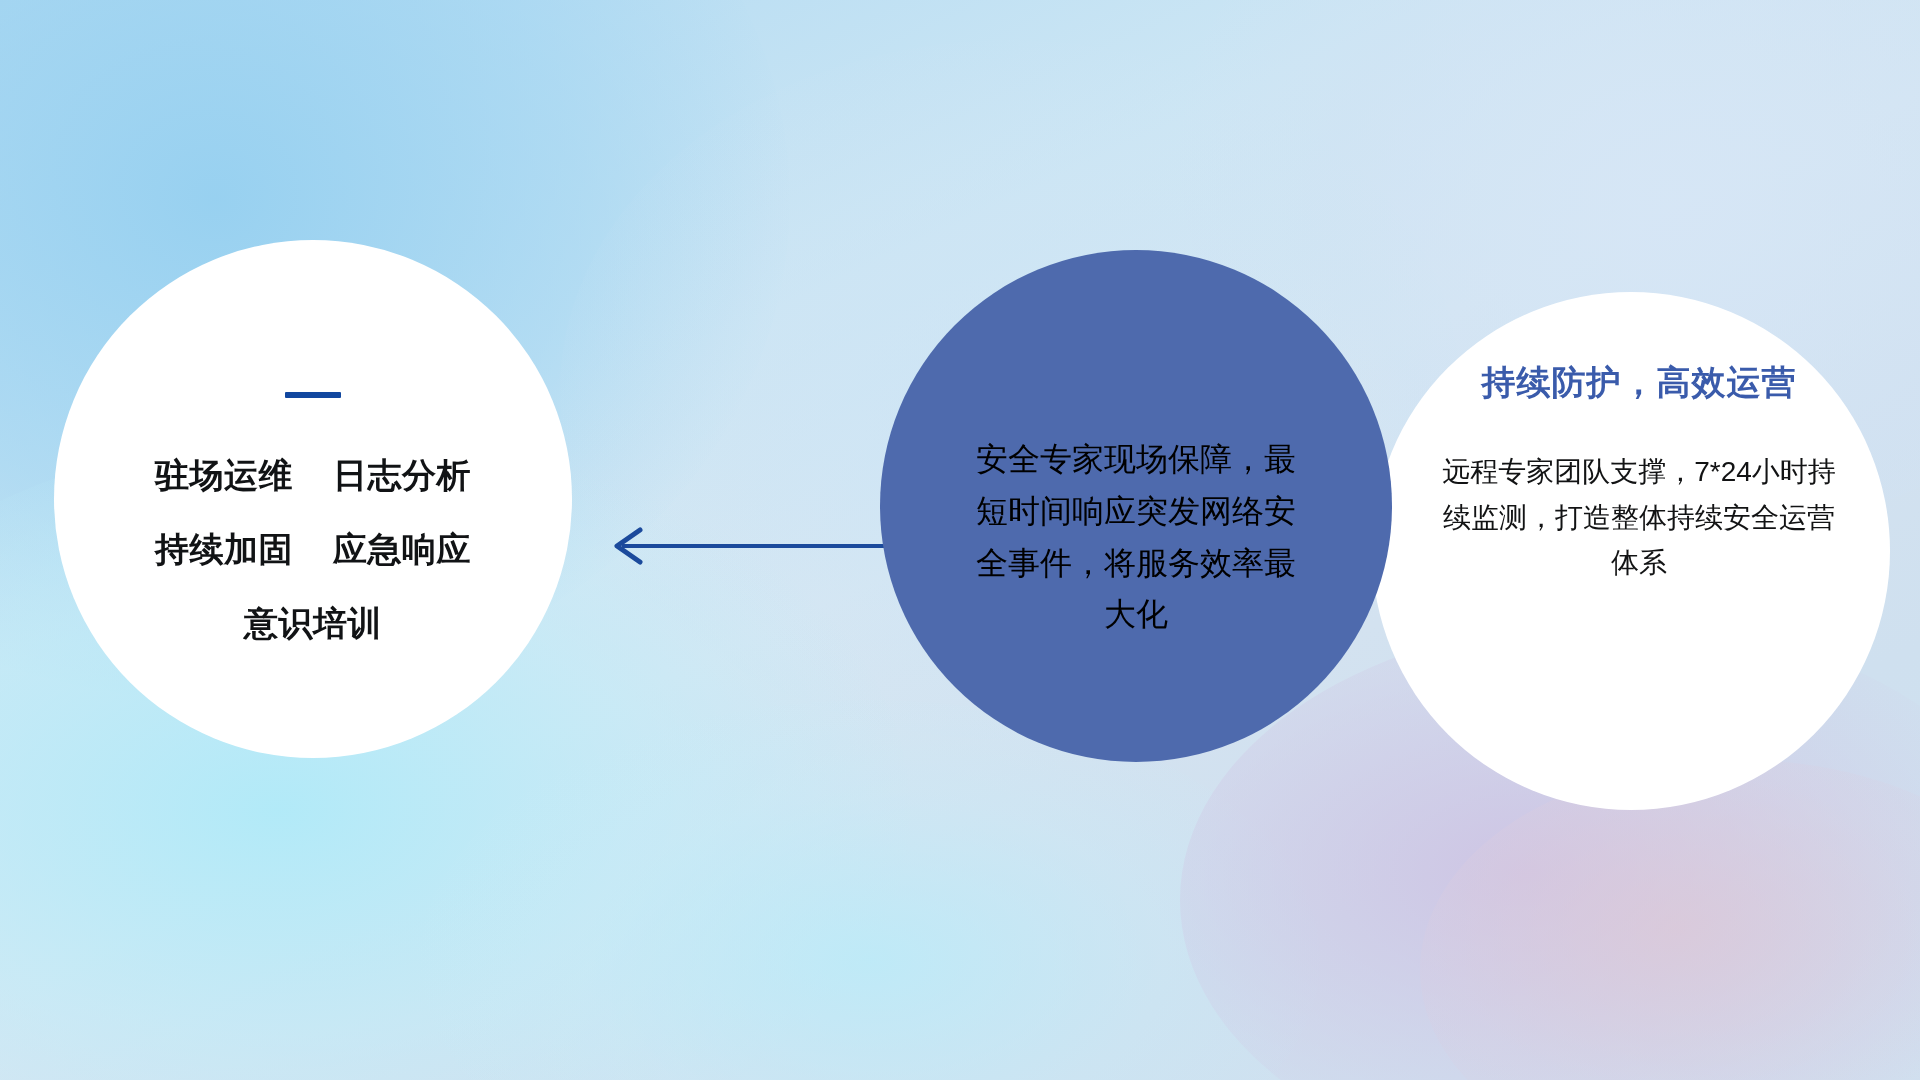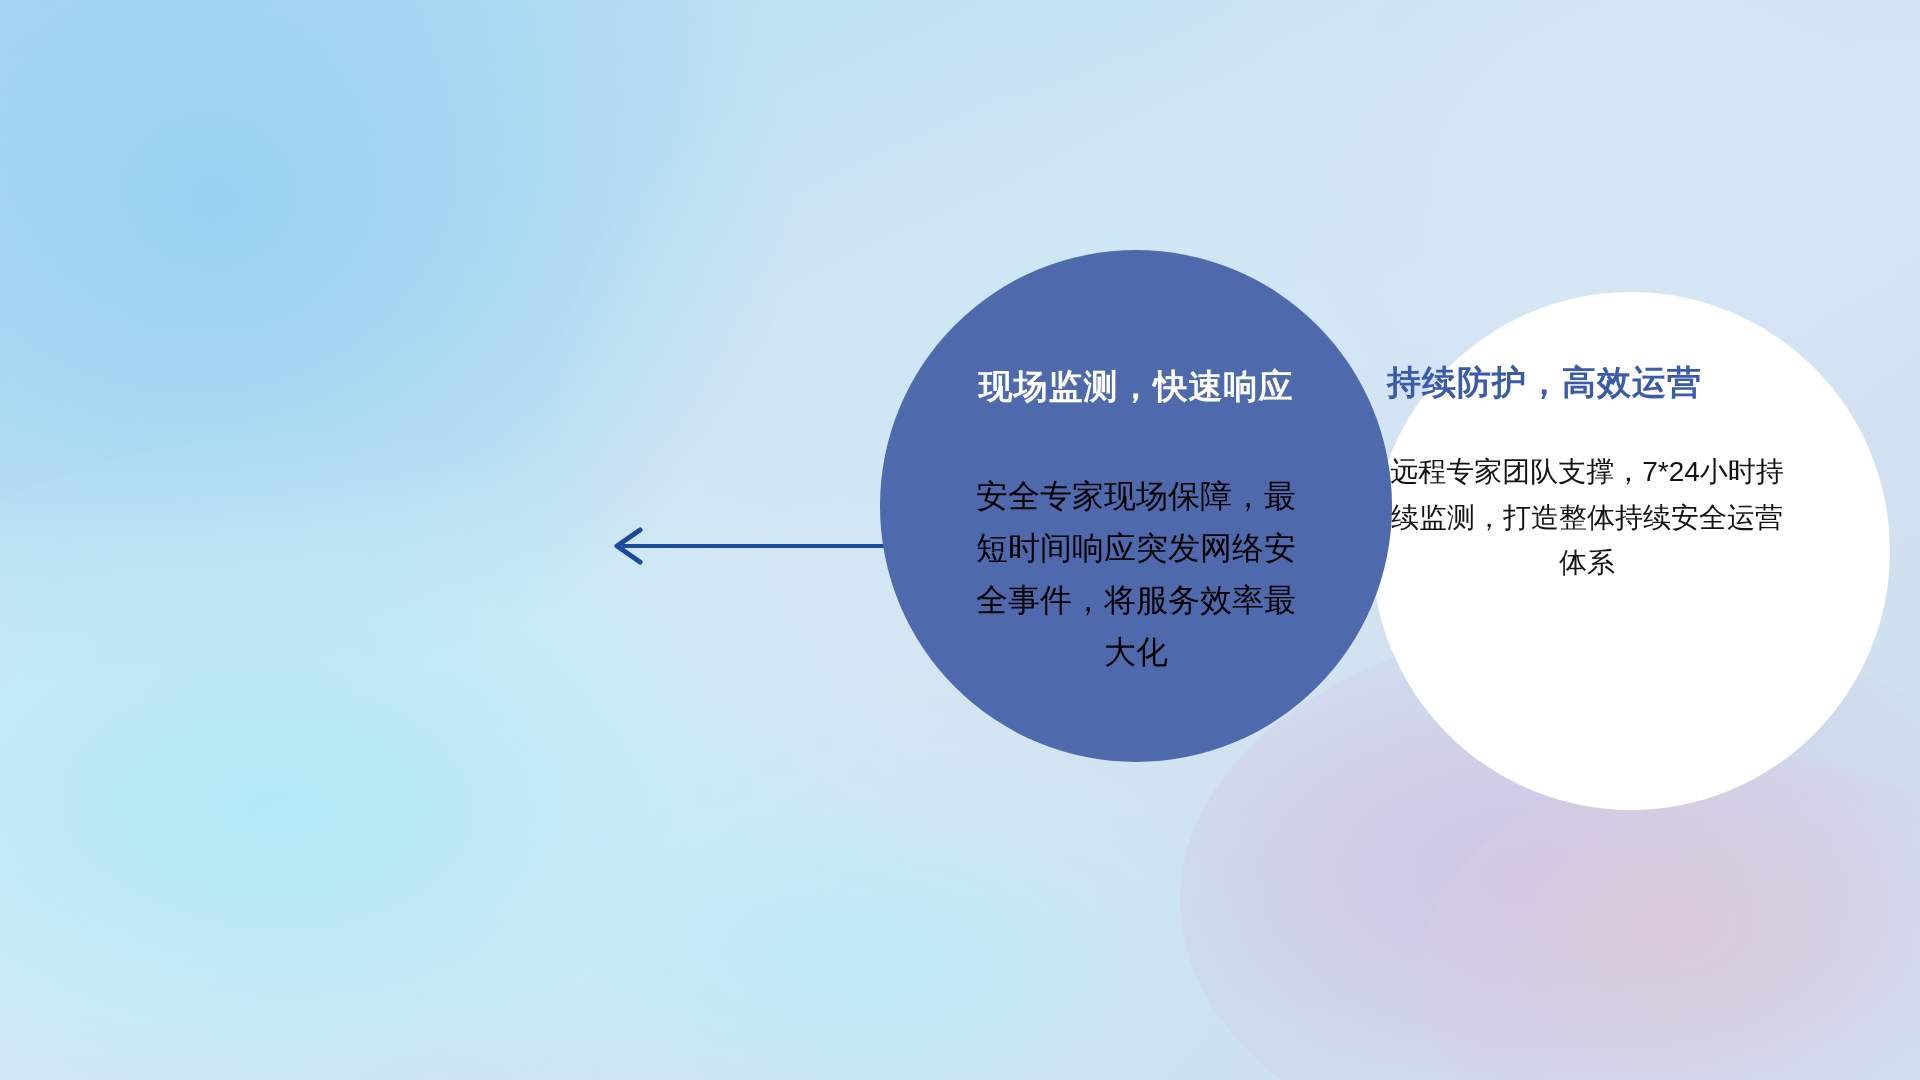--- a/index.html
+++ b/index.html
@@ -189,26 +189,27 @@
     font-size: 32px;
     color: #000000;
     line-height: 1.62;
     text-align: center;
     width: 330px;
   }
 
   
   .right-content {
     position: absolute;
-    left: 15px;
+    left: 8px;
     top: 0;
     width: 518px;
     height: 518px;
     display: flex;
     flex-direction: column;
+    align-items: center;
     box-sizing: border-box;
     padding-top: 72px;
   }
   .right-title {
     font-size: 34px;
     font-weight: bold;
     color: #3a5bab;
     letter-spacing: 1px;
     line-height: 1.1;
     white-space: nowrap;
@@ -244,28 +245,35 @@
   <div class="bg-glow glow-cyan"></div>
   <div class="bg-glow glow-cyan2"></div>
   <div class="bg-glow glow-lavender"></div>
   <div class="bg-glow glow-pinkish"></div>
 
   <svg id="connector-arrow" viewBox="0 0 300 52">
     <line x1="298" y1="26" x2="22" y2="26" stroke="#1b4a9c" stroke-width="4"></line>
     <polyline points="40,10 17,26 40,42" fill="none" stroke="#1b4a9c" stroke-width="5" stroke-linecap="round" stroke-linejoin="round"></polyline>
   </svg>
 
+  <div id="circle-left" class="circle circle-white">
+    <div class="left-content">
+      <div class="blue-dash"></div>
+      <div class="left-line">驻场运维    日志分析</div>
+      <div class="left-line">持续加固    应急响应</div>
+      <div class="left-line">意识培训</div>
+    </div>
+  </div>
 
   <div id="circle-right" class="circle circle-white">
     <div class="right-content">
       <div class="right-title">持续防护，高效运营</div>
       <div class="right-body">远程专家团队支撑，7*24小时持续监测，打造整体持续安全运营体系</div>
     </div>
   </div>
 
   <div id="circle-middle" class="circle circle-blue">
     <div class="mid-content">
-      <div class="mid-title">现场监测，快速响应</div>
       <div class="mid-body">安全专家现场保障，最短时间响应突发网络安全事件，将服务效率最大化</div>
     </div>
   </div>
 
 </div>
 
 </body></html>

